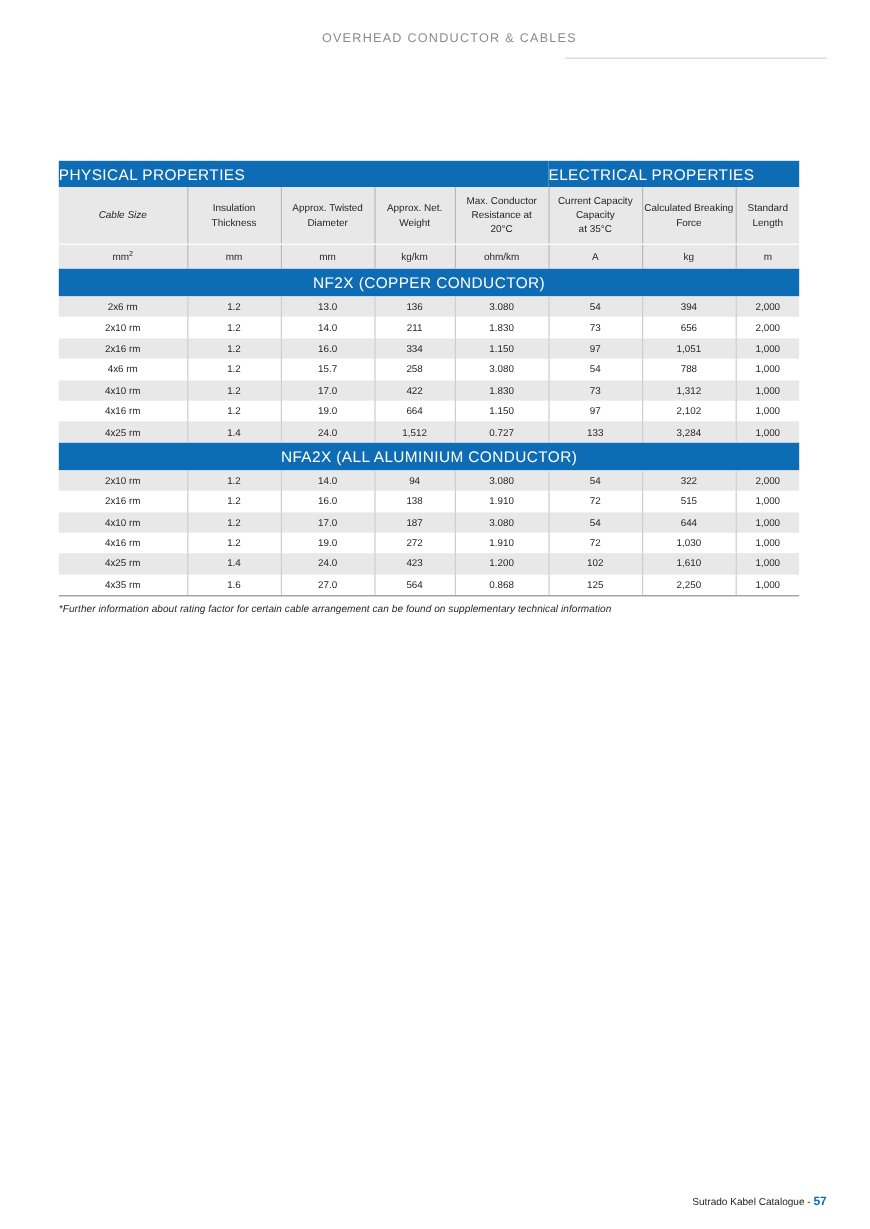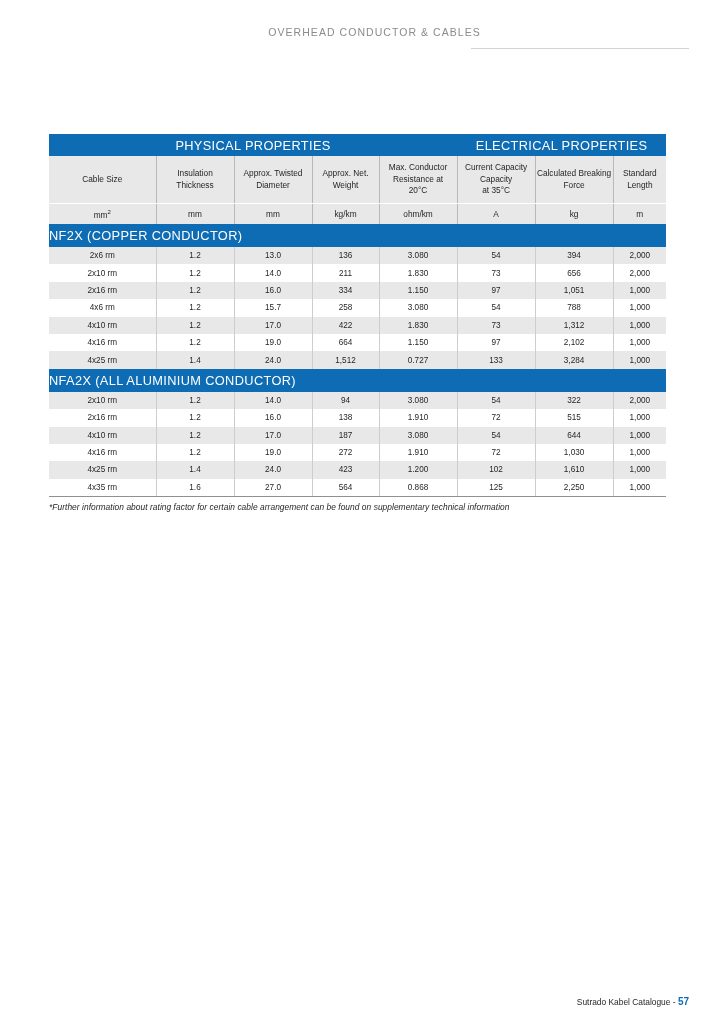--- a/index.html
+++ b/index.html
@@ -59,38 +59,38 @@
     font-weight: 400;
   }
 
   
   .grp {
     background: #0d6cb4;
     color: #ffffff;
     font-size: 12.8px;
     font-weight: 700;
     letter-spacing: 0.35px;
-    text-align: center;
+    text-align: left;
     height: 22px;
     vertical-align: middle;
   }
 
   
   .collabel {
     background: #e8e8e8;
     color: #231f20;
     font-size: 8.3px;
     line-height: 11.5px;
     text-align: center;
     vertical-align: middle;
     height: 47px;
     border-left: 1px solid #b8b8ba;
     border-bottom: 1px solid #ffffff;
   }
-  .collabel.first { border-left: none; }
+  .collabel.first { border-left: none; font-style: italic; }
 
   
   .units {
     background: #e8e8e8;
     color: #231f20;
     font-size: 8.3px;
     text-align: center;
     vertical-align: middle;
     height: 20px;
     border-left: 1px solid #b8b8ba;
@@ -98,21 +98,21 @@
   .units.first { border-left: none; }
   .units sup { font-size: 6px; vertical-align: super; }
 
   
   .section-banner {
     background: #0d6cb4;
     color: #ffffff;
     font-size: 12.8px;
     font-weight: 700;
     letter-spacing: 0.35px;
-    text-align: left;
+    text-align: center;
     height: 23px;
     vertical-align: middle;
   }
 
   
   tr.data td {
     font-size: 8.2px;
     text-align: center;
     vertical-align: middle;
     height: 17.4px;

